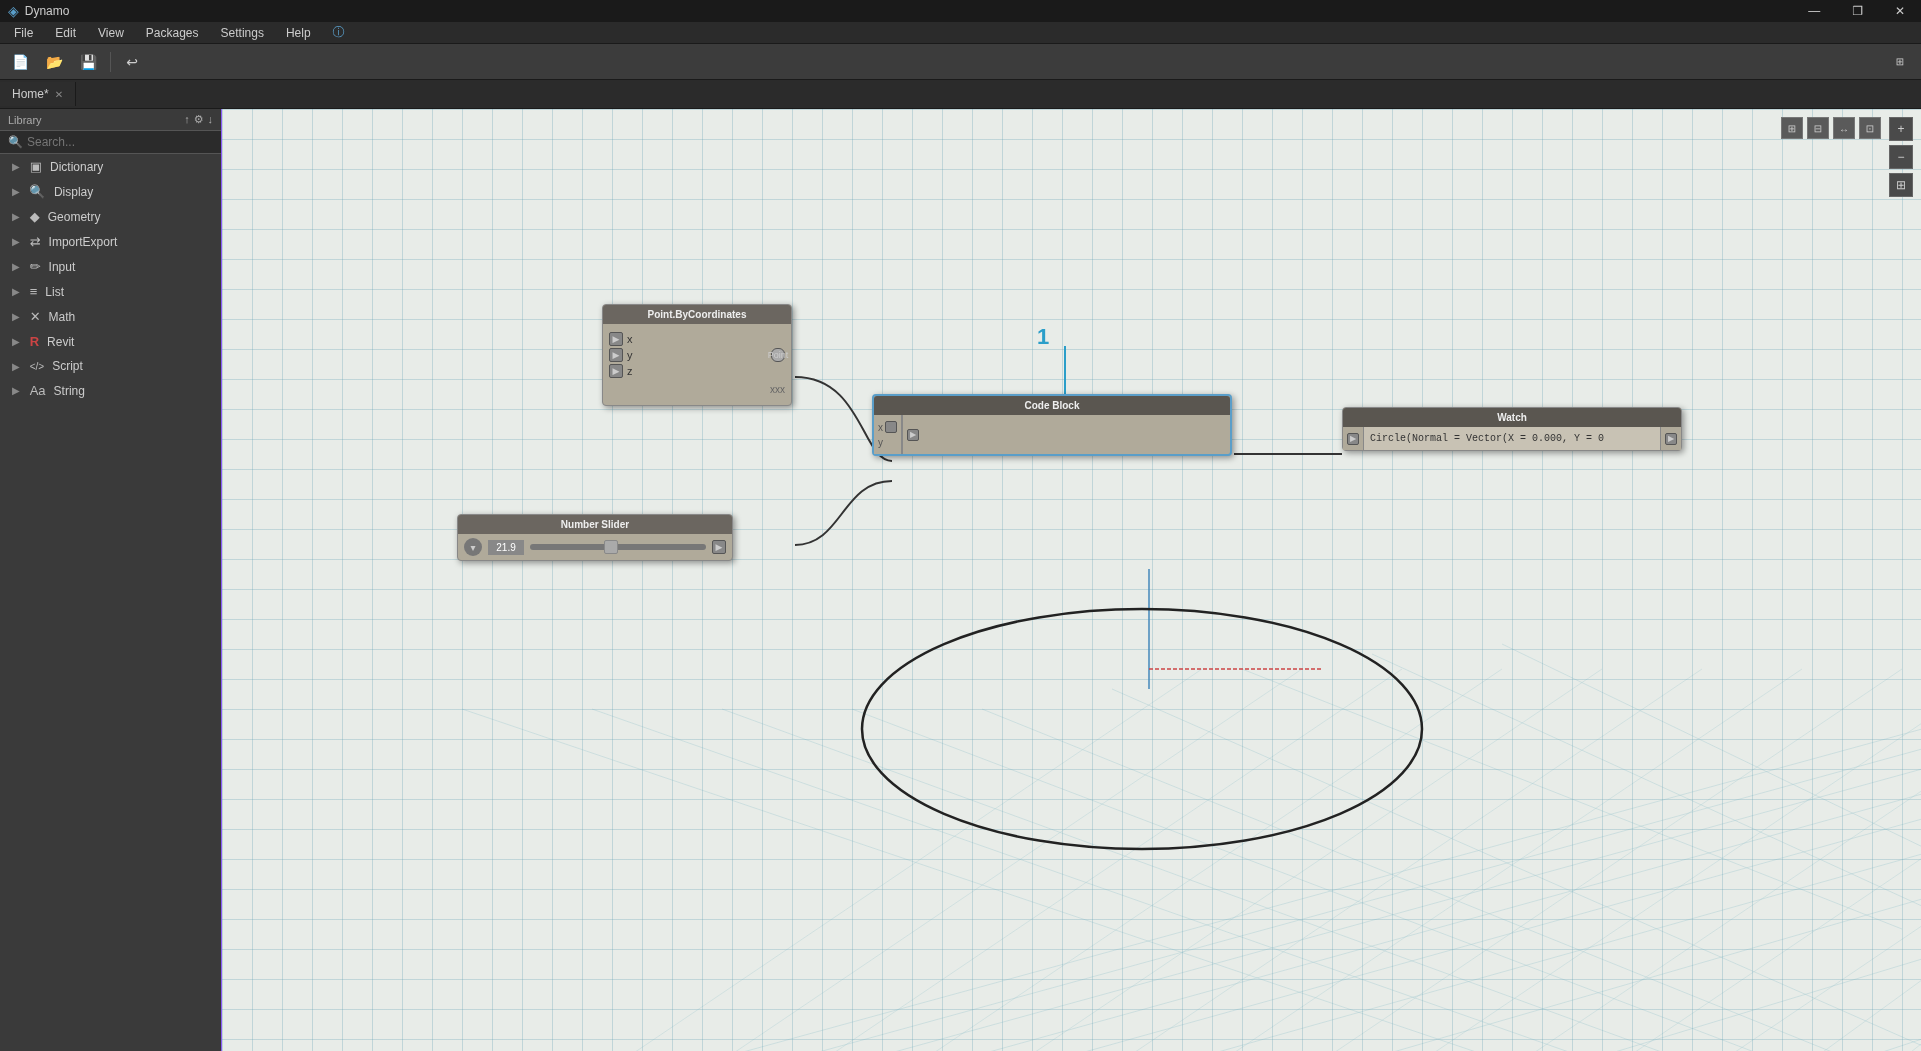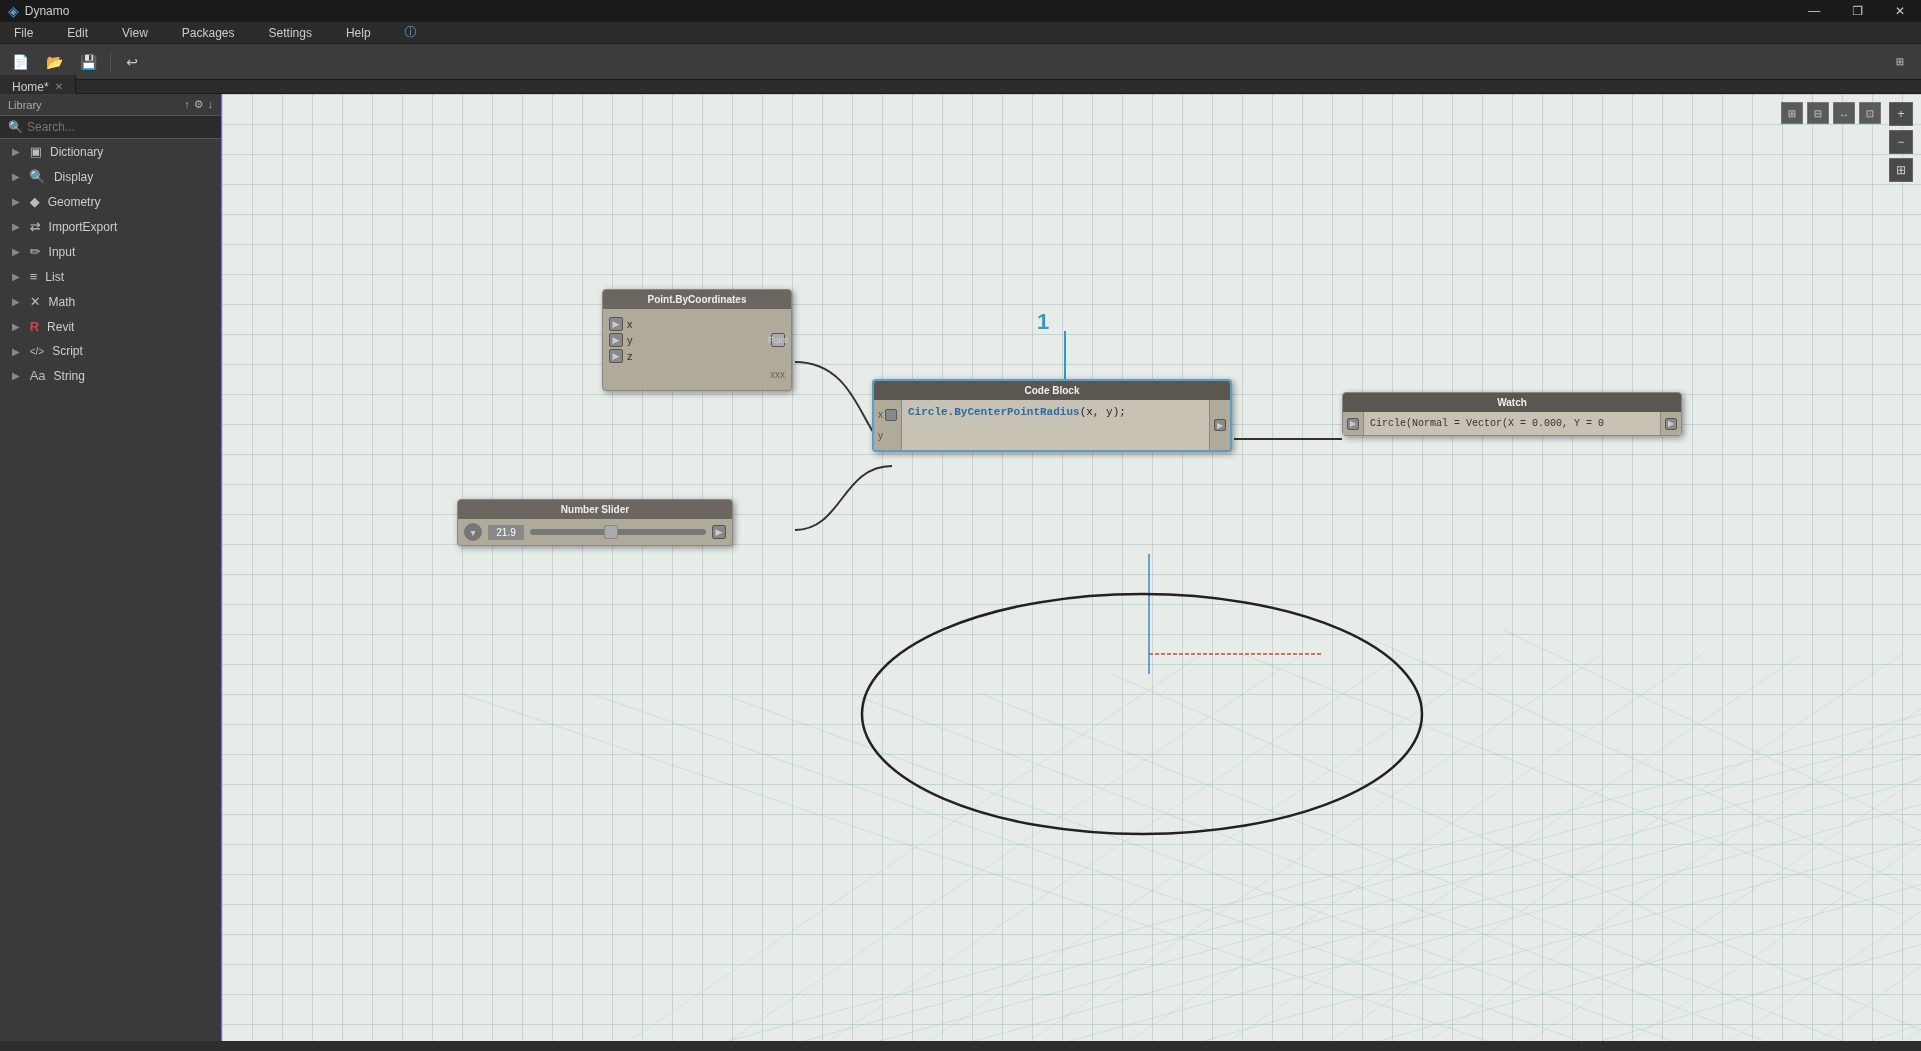--- a/index.html
+++ b/index.html
@@ -37,21 +37,21 @@
     }
     #titlebar-right span { cursor: pointer; padding: 2px 8px; }
 
     
     #menubar {
       height: 22px;
       background: #2b2b2b;
       display: flex;
       align-items: center;
       padding: 0 4px;
-      gap: 14px;
+      gap: 2px;
       border-bottom: 1px solid #1a1a1a;
     }
     .menu-item {
       padding: 2px 10px;
       cursor: pointer;
       font-size: 12px;
       color: #ccc;
     }
 
     
@@ -122,21 +122,21 @@
       cursor: pointer;
       gap: 8px;
       color: #ccc;
       font-size: 12px;
     }
     .sidebar-arrow { font-size: 10px; color: #888; margin-right: 2px; }
     .sidebar-icon { font-size: 13px; color: #bbb; }
 
     
     #tabbar {
-      height: 14px;
+      height: 29px;
       background: #2b2b2b;
       display: flex;
       align-items: center;
       border-bottom: 1px solid #1a1a1a;
     }
     .tab {
       display: flex;
       align-items: center;
       padding: 0 12px;
       height: 24px;
@@ -198,21 +198,21 @@
     .port-btn {
       width: 14px; height: 14px;
       background: #888;
       border: 1px solid #555;
       border-radius: 2px;
       cursor: pointer;
       display: flex; align-items: center; justify-content: center;
       font-size: 9px; color: #ccc;
     }
     .port-label { padding: 0 4px; color: #333; font-size: 11px; }
-    .port-out { margin-left: auto; }
+    .port-out { margin-left: auto; border-radius: 6px; }
 
     
     #node-point {
       top: 195px; left: 380px;
       width: 190px;
     }
 
     
     #node-codeblock {
       top: 285px; left: 650px;
@@ -555,23 +555,20 @@
       <div style="display:flex; align-items:stretch;">
         <div style="background:#b0aa9a; padding:4px 4px; display:flex; flex-direction:column; justify-content:space-around; border-right:1px solid #888;">
           <div class="node-port-row">
             <span style="font-size:10px; color:#555; margin-right:2px;">x</span>
             <span class="port-btn" style="width:12px;height:12px;font-size:8px;"></span>
           </div>
           <div class="node-port-row">
             <span style="font-size:10px; color:#555; margin-right:2px;">y</span>
           </div>
         </div>
-        <div class="code-block-body" style="flex:1;">
-          <span class="code-highlight">Circle.ByCenterPointRadius</span><span>(x, y);</span>
-        </div>
         <div style="background:#b0aa9a; padding:4px 4px; display:flex; align-items:center; border-left:1px solid #888;">
           <span class="port-btn" style="width:12px;height:12px;font-size:8px;">▶</span>
         </div>
       </div>
     </div>
 
     <div class="node" id="node-watch">
       <div class="node-header">Watch</div>
       <div style="display:flex; align-items:stretch;">
         <div style="background:#b0aa9a; padding:4px 4px; display:flex; align-items:center; border-right:1px solid #888;">

